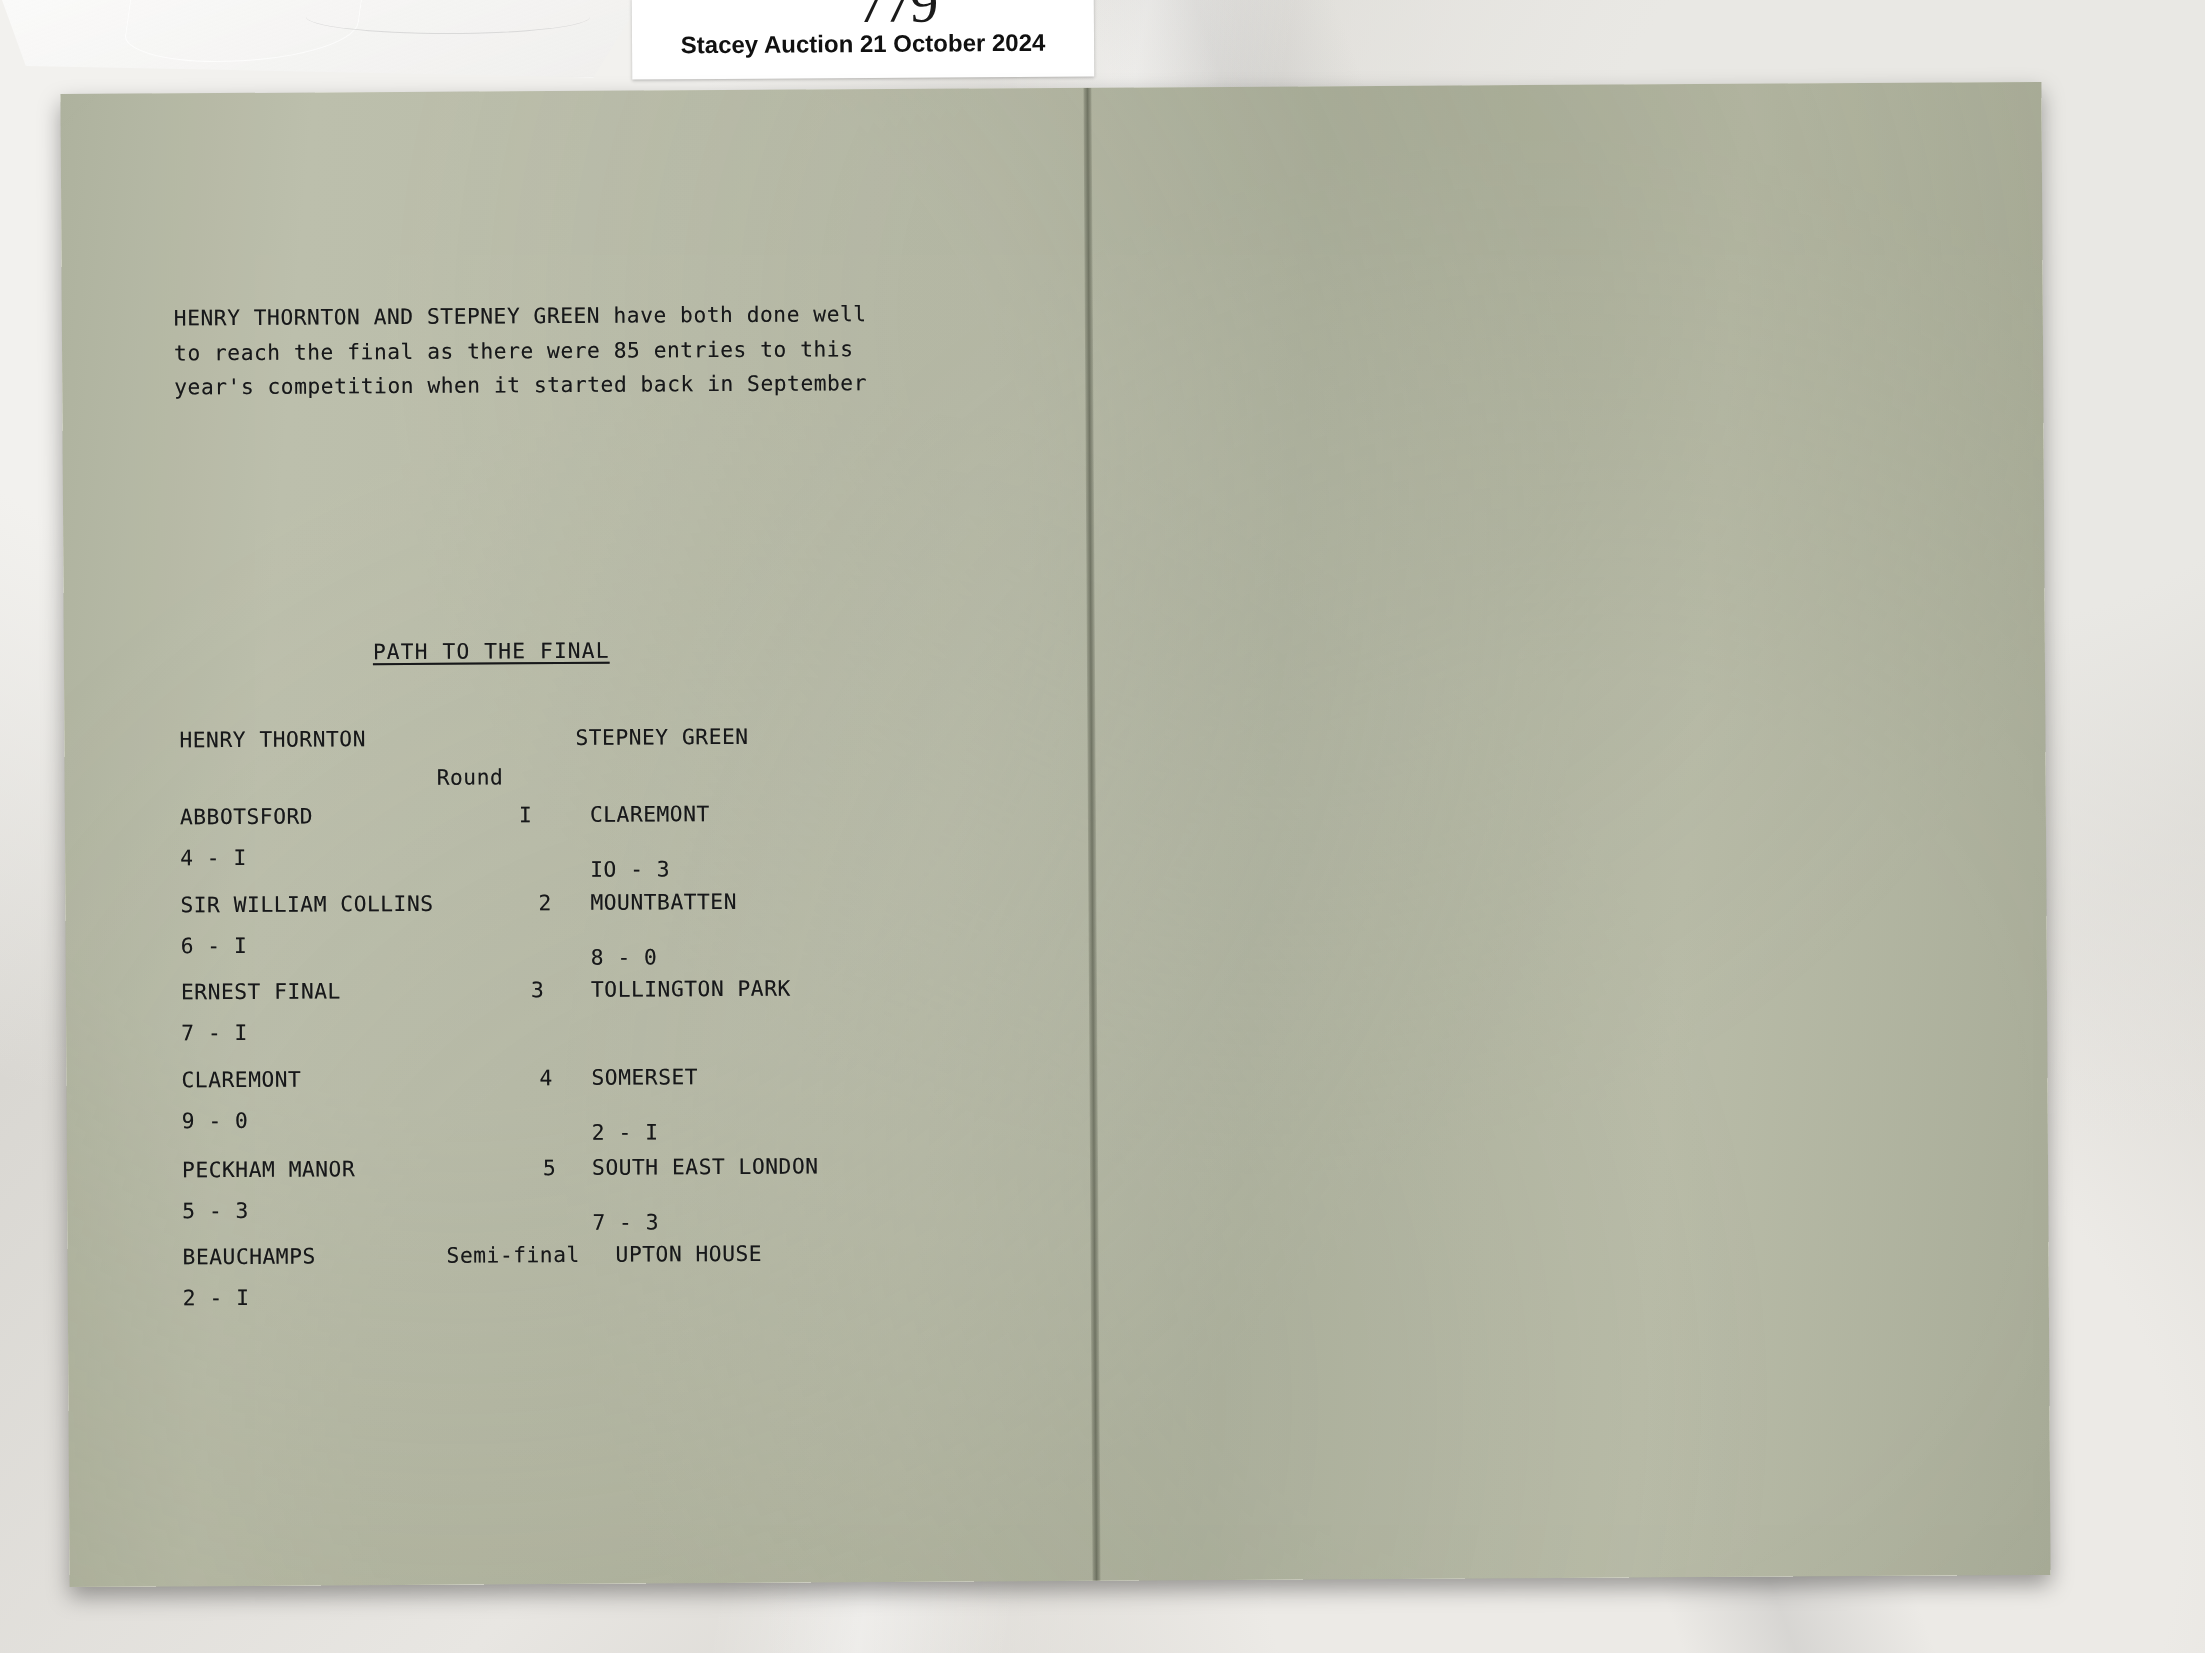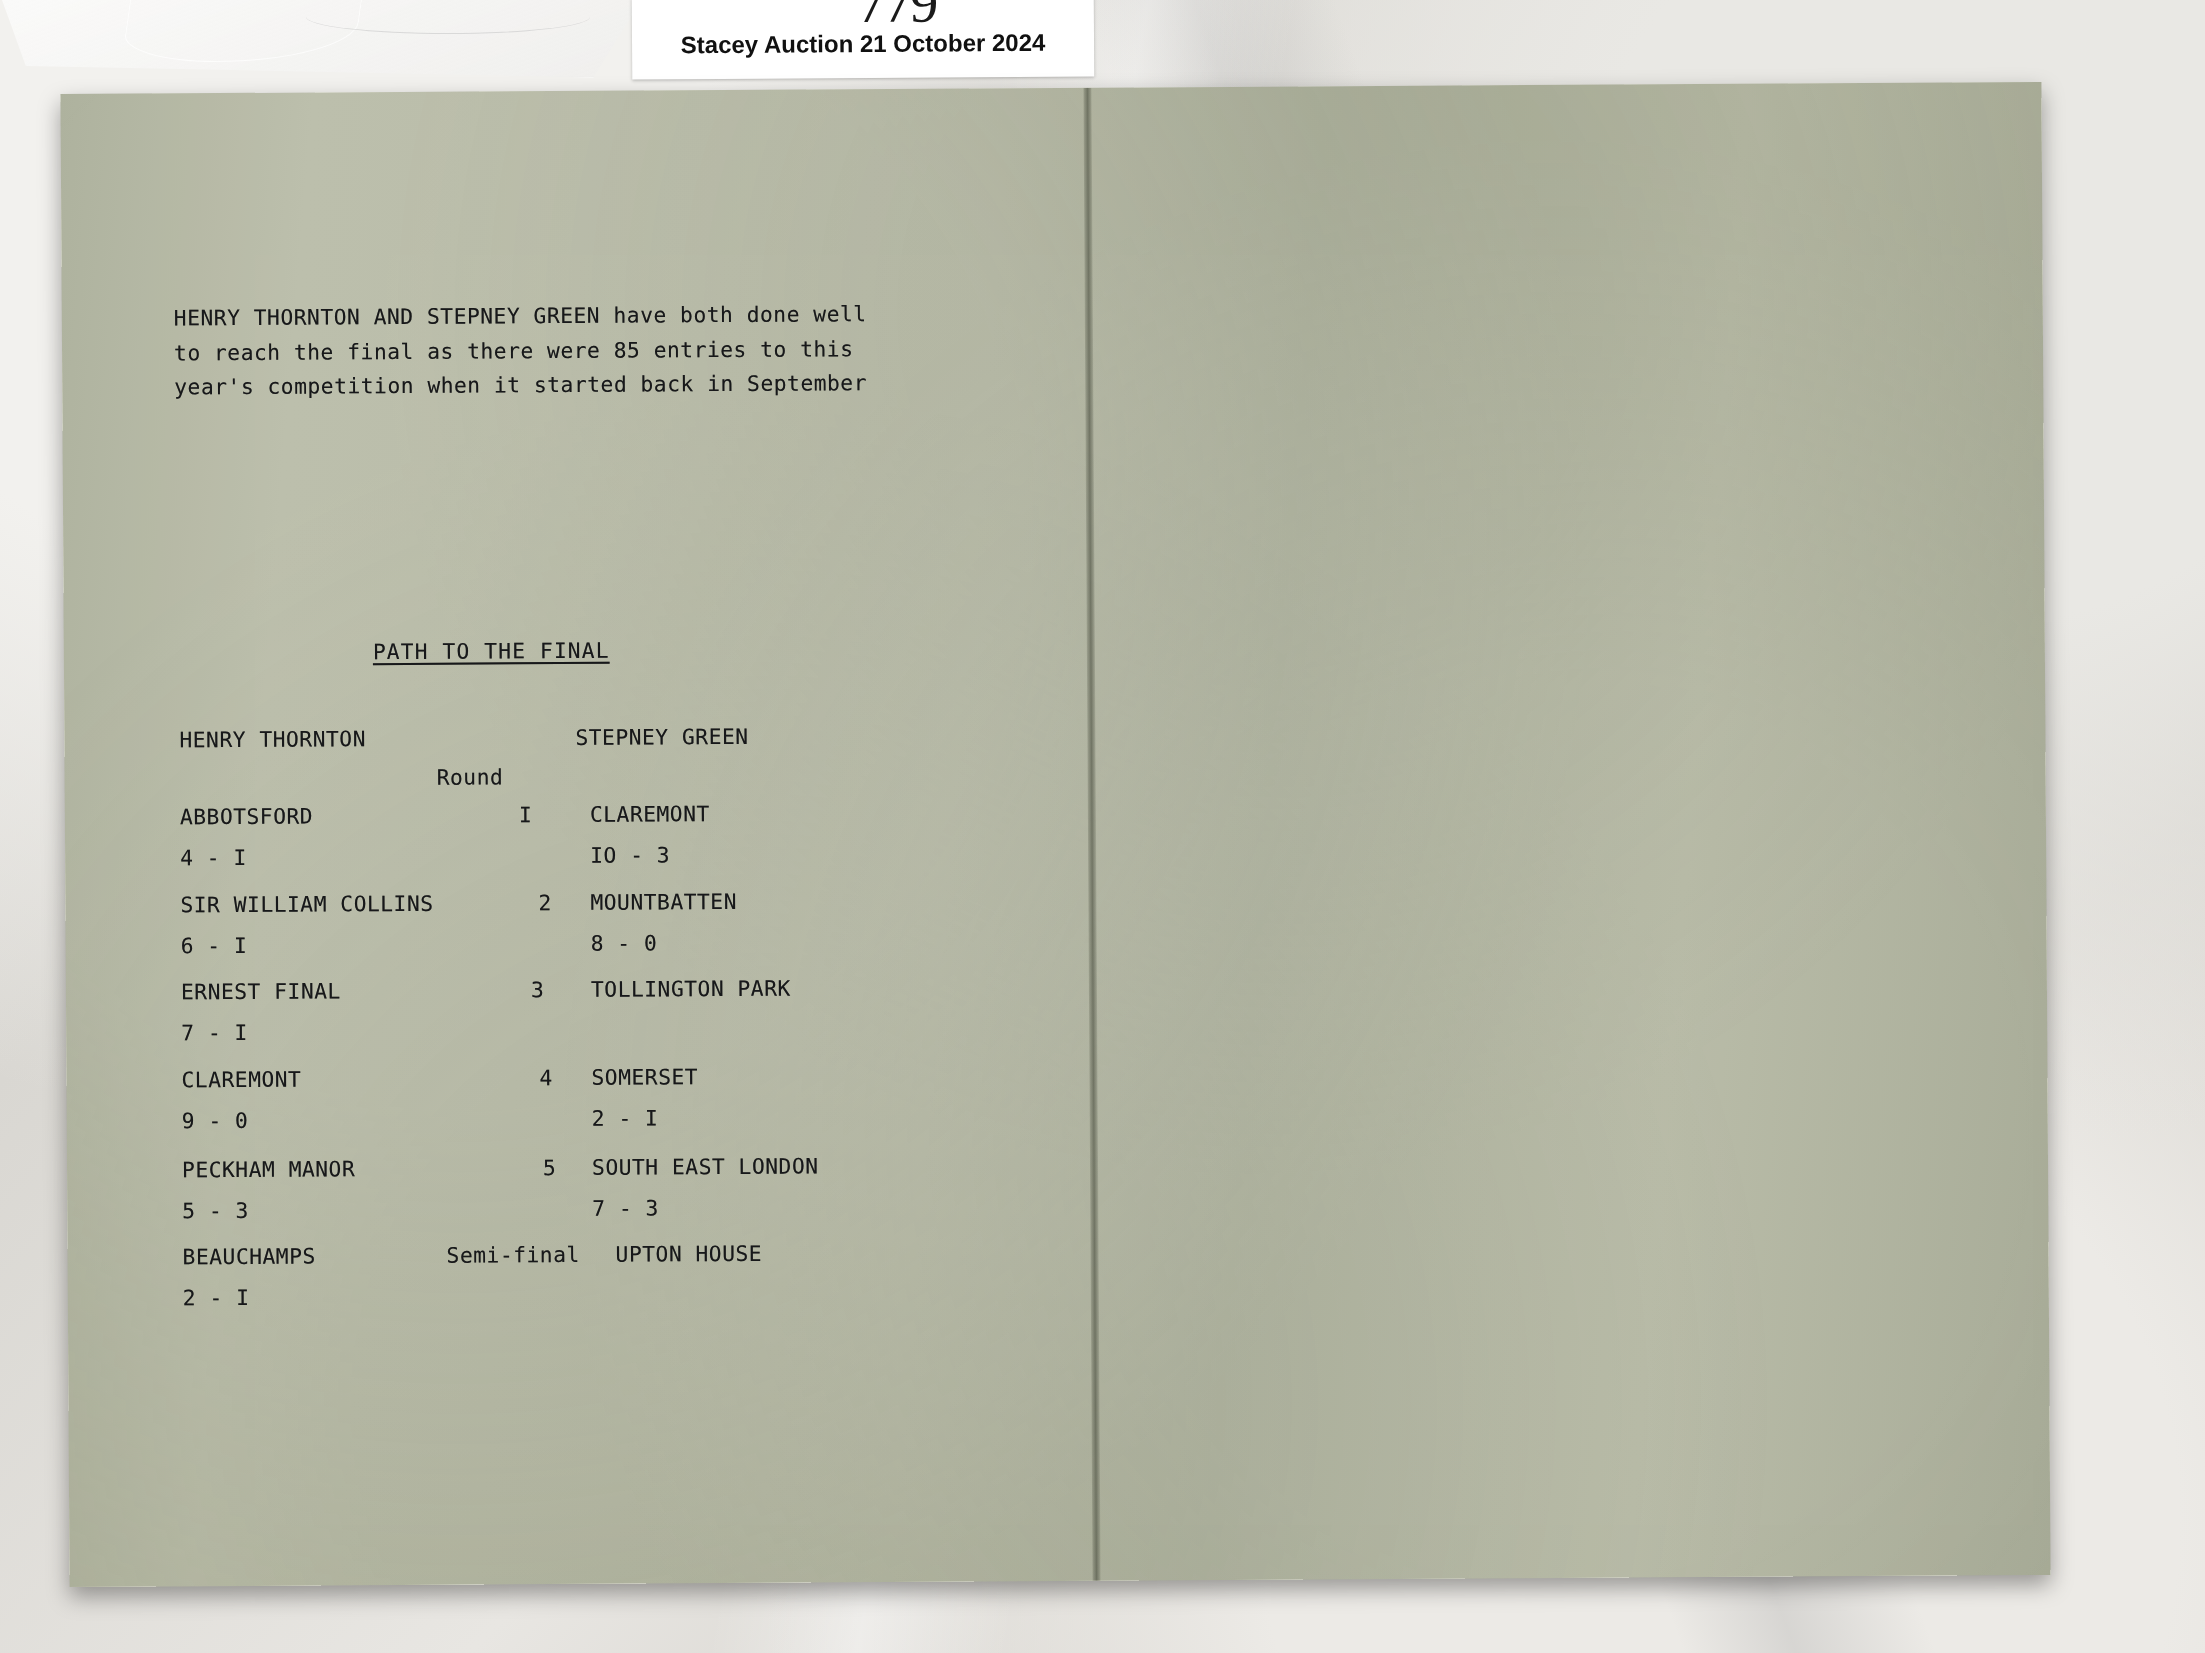--- a/index.html
+++ b/index.html
@@ -96,21 +96,21 @@
   #path-title{left:309px;top:547px;letter-spacing:1.1px;}
   #pl-ht{left:115px;top:634px;}
   #pl-sg{left:511px;top:634px;}
   #pl-round{left:372px;top:673px;text-align:right;}
   
   .pf{position:absolute;left:115px;}
   .pf-home{position:absolute;left:0;}
   .pf-round{position:absolute;left:339px;}
   .pf-away{position:absolute;left:410px;}
   .pf-hs{position:absolute;left:0;}
-  .pf-as{position:absolute;left:410px;}
+  .pf-as{position:absolute;left:410px;margin-top:14px;}
 </style>
 </head>
 <body>
 
 <div class="surface"></div>
 <div class="bag"></div>
 
 <div class="label">
   <div class="lot">779</div>
   <div class="lbltext">Stacey Auction 21 October 2024</div>

